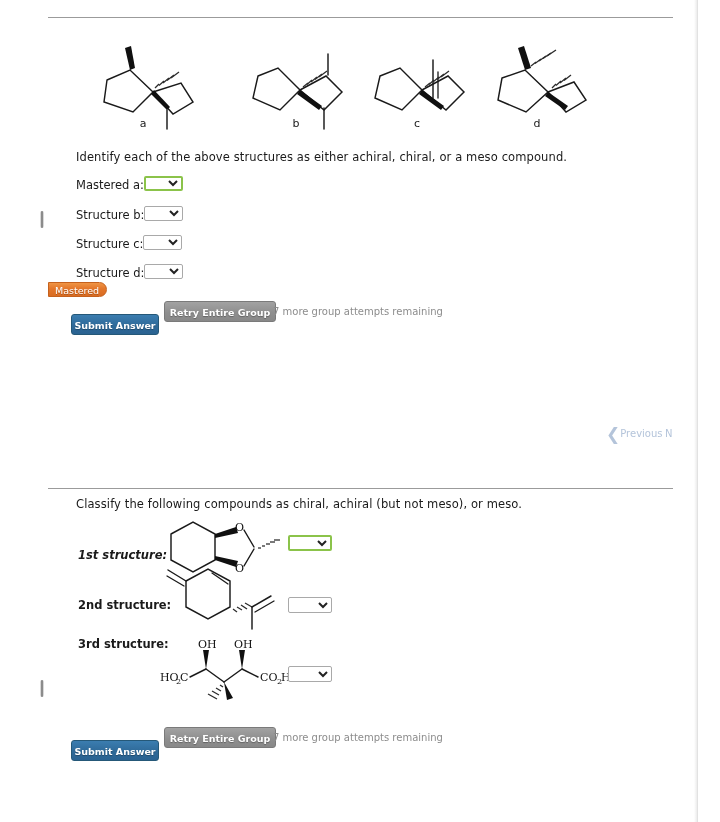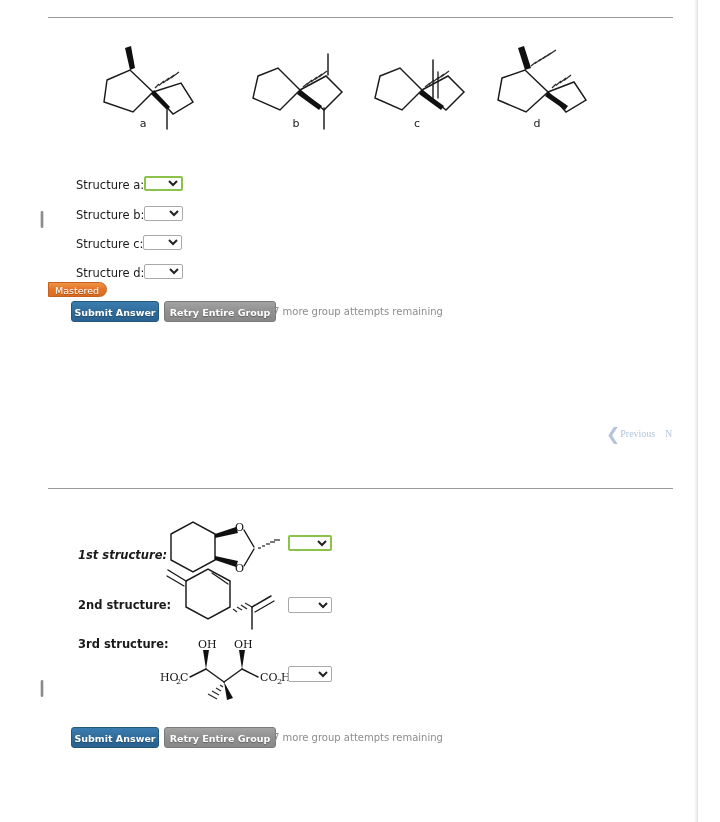--- a/index.html
+++ b/index.html
@@ -115,20 +115,21 @@
     box-sizing: border-box;
     white-space: nowrap;
     user-select: none;
     cursor: pointer;
     text-shadow: 0 1px 1px rgba(0,0,0,0.3);
   }
   .btn.submit {
     width: 88px;
     background: linear-gradient(to bottom,#3b7db0 0%,#2f6a99 55%,#2a6291 100%);
     border: 1px solid #255878;
+    margin-top: 13px;
   }
   .btn.retry {
     width: 112px;
     background: linear-gradient(to bottom,#a2a2a2 0%,#8f8f8f 55%,#888888 100%);
     border: 1px solid #7a7a7a;
   }
 
   .attempts {
     position: absolute;
     font-size: 10px;
@@ -139,21 +140,20 @@
     text-align: center;
   }
 
   .nav {
     position: absolute;
     font-size: 10px;
     color: #b4c4da;
     white-space: nowrap;
     user-select: none;
     cursor: pointer;
-    font-family: Liberation Serif, serif;
   }
   .nav .chev {
     font-size: 17px;
     color: #b4c4da;
     vertical-align: -3px;
     line-height: 10px;
   }
 
   .struct-label {
     position: absolute;
@@ -257,22 +257,23 @@
       <g class="hashline">
         <line x1="62" y1="60" x2="66" y2="56"></line>
         <line x1="66" y1="57.5" x2="71" y2="53"></line>
         <line x1="70" y1="55" x2="76" y2="50"></line>
         <line x1="74" y1="52.5" x2="81" y2="47"></line>
       </g>
     </svg>
   </div>
   <div class="struct-label" style="left:517px; top:117px;">d</div>
 
-
-  <div class="row-label" style="left:76px; top:178px;">Structure a:</div>
+  <div class="qtext" style="left:76px; top:150px;">Identify each of the above structures as either achiral, chiral, or a meso compound.</div>
+
+  <div class="row-label" style="left:76px; top:178px;">Mastered a:</div>
   <select class="dd green" style="left:144px; top:176px;"><option value=""></option><option value="achiral">achiral</option><option value="chiral">chiral</option><option value="meso">meso</option></select>
 
   <div class="row-label" style="left:76px; top:208px;">Structure b:</div>
   <select class="dd" style="left:144px; top:206px;"><option value=""></option><option value="achiral">achiral</option><option value="chiral">chiral</option><option value="meso">meso</option></select>
 
   <div class="row-label" style="left:76px; top:237px;">Structure c:</div>
   <select class="dd" style="left:143px; top:235px;"><option value=""></option><option value="achiral">achiral</option><option value="chiral">chiral</option><option value="meso">meso</option></select>
 
   <div class="row-label" style="left:76px; top:266px;">Structure d:</div>
   <select class="dd" style="left:144px; top:264px;"><option value=""></option><option value="achiral">achiral</option><option value="chiral">chiral</option><option value="meso">meso</option></select>
@@ -285,20 +286,21 @@
 
   <div class="nav" style="left:606px; top:428px;">
     <span class="chev">❮</span><span>Previous</span>
   </div>
   <div class="nav" style="left:665px; top:428px;">
     <span>N</span>
   </div>
 
   <hr class="rule" style="top:488px;">
 
+  <div class="qtext" style="left:76px; top:497px;">Classify the following compounds as chiral, achiral (but not meso), or meso.</div>
 
   <div class="row-label bold" style="left:78px; top:548px;font-style:italic;">1st structure:</div>
   <div class="mol" style="left:163px; top:516px;">
     <svg width="120" height="62" viewBox="0 0 120 62">
       <polyline class="bond" points="8,18 8,44 30,56 52,44 52,18 30,6 8,18"></polyline>
       <polygon class="wedge" points="52,18 73,11 75,17 52,22"></polygon>
       <polygon class="wedge" points="52,44 73,51 75,45 52,40"></polygon>
       <text class="atom" x="72" y="15">O</text>
       <text class="atom" x="72" y="56">O</text>
       <line class="bond" x1="81" y1="14" x2="91" y2="31"></line>

